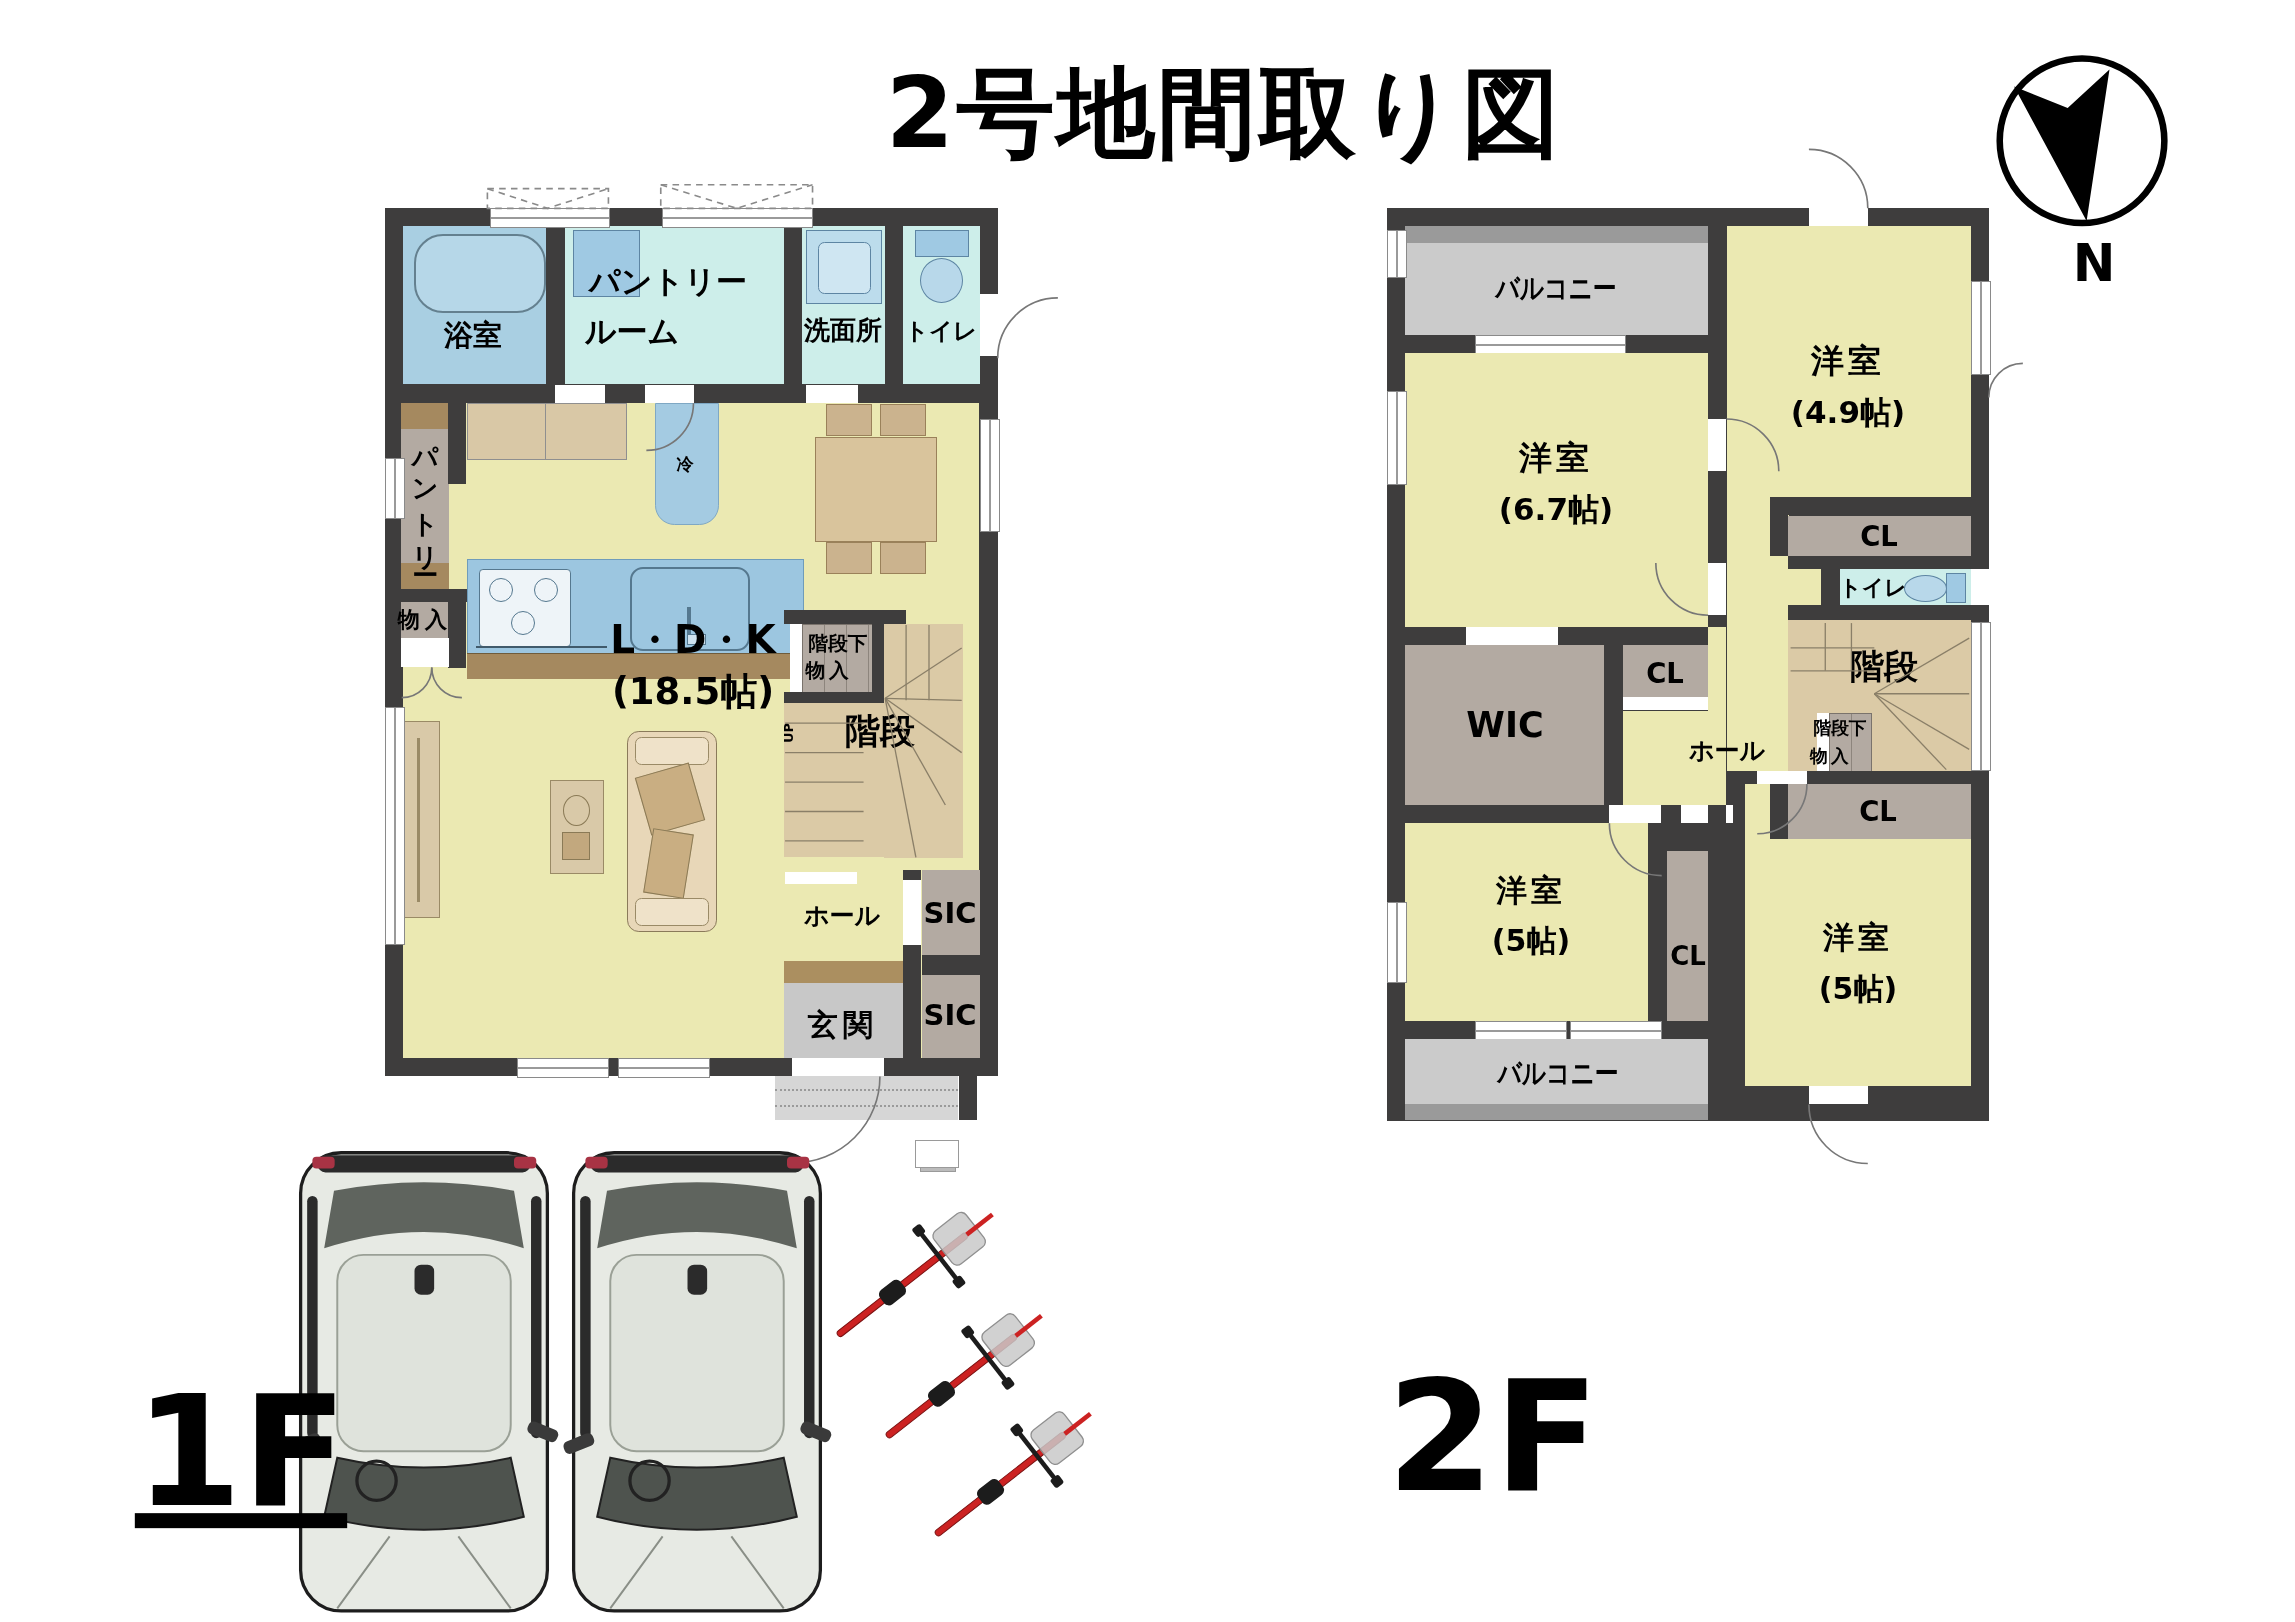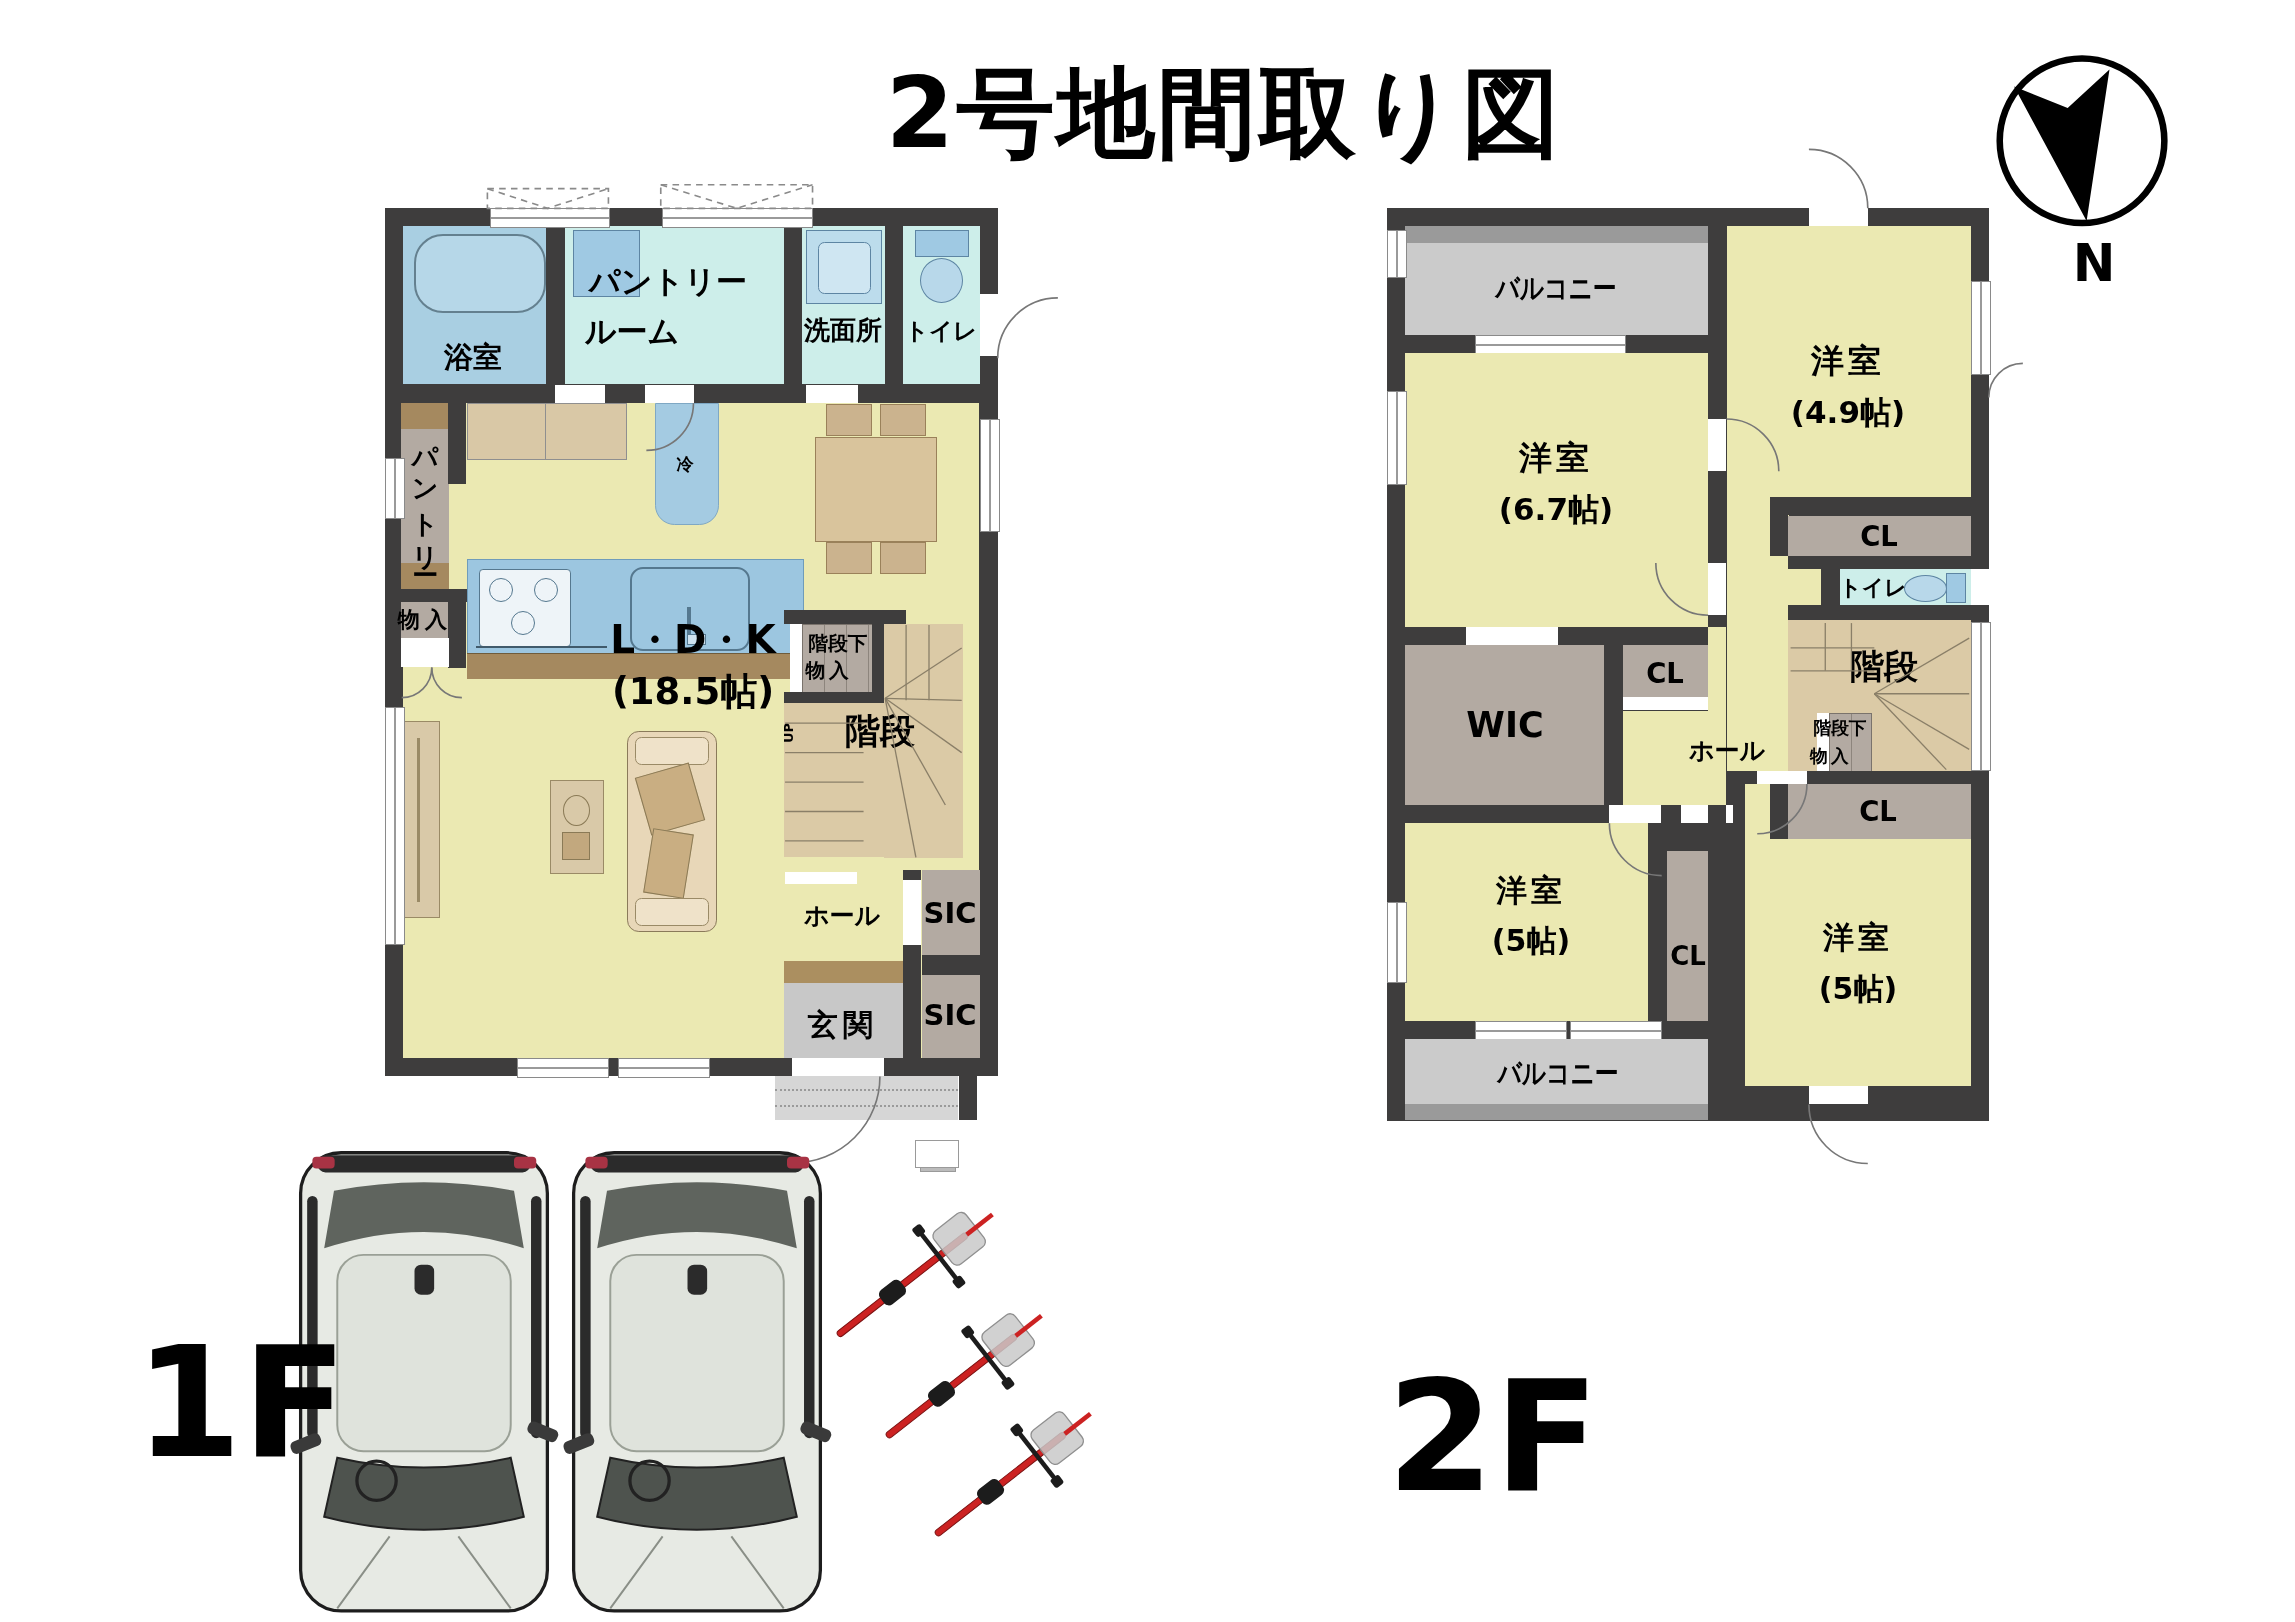--- a/index.html
+++ b/index.html
@@ -128,21 +128,21 @@
 
   <div class="win" style="left:105px;top:0;width:118px;height:18.3px;"></div>
   <div class="win" style="left:277px;top:0;width:149px;height:18.3px;"></div>
   <div class="winV" style="left:0;top:250px;width:18.3px;height:59px;"></div>
   <div class="winV" style="left:0;top:499px;width:18.3px;height:236px;"></div>
   <div class="win" style="left:132px;top:850px;width:90px;height:18.3px;"></div>
   <div class="win" style="left:233px;top:850px;width:90px;height:18.3px;"></div>
   <div class="winV" style="left:595px;top:211px;width:18.3px;height:111px;"></div>
   <div class="gap" style="left:595px;top:86px;width:18.3px;height:62px;"></div>
 
-  <div class="lab" style="left:88px;top:149px;font-size:29px;">浴室</div>
+  <div class="lab" style="left:88px;top:127px;font-size:29px;">浴室</div>
   <div class="lab" style="left:283px;top:73px;font-size:31px;">パントリー</div>
   <div class="lab" style="left:247px;top:123px;font-size:31px;">ルーム</div>
   <div class="lab" style="left:458px;top:123px;font-size:26px;">洗面所</div>
   <div class="lab" style="left:556px;top:123px;font-size:23.6px;">トイレ</div>
   <div class="lab vert" style="left:40px;top:288px;font-size:26px;">パントリー</div>
   <div class="lab" style="left:40px;top:412px;font-size:22px;letter-spacing:5.2px;">物入</div>
   <div class="lab" style="left:300px;top:257px;font-size:17px;">冷</div>
   <div class="lab" style="left:308px;top:432px;font-size:39px;">L・D・K</div>
   <div class="lab" style="left:308px;top:484px;font-size:37px;">(18.5帖)</div>
   <div class="lab" style="left:453px;top:436px;font-size:19.6px;">階段下</div>
@@ -340,15 +340,15 @@
       <use href="#bikeSym"></use>
     </g>
   <g transform="translate(105,345) rotate(-38)">
       <use href="#bikeSym"></use>
     </g>
   <g transform="translate(180,495) rotate(-38)">
       <use href="#bikeSym"></use>
     </g>
 </svg>
 
-<div class="lab" style="left:241px;top:1403px;font-size:154px;">1F</div>
+<div class="lab" style="left:241px;top:1452px;font-size:154px;text-decoration:underline;">1F</div>
 <div class="lab" style="left:1493px;top:1437px;font-size:154px;">2F</div>
 
 
 </body></html>

